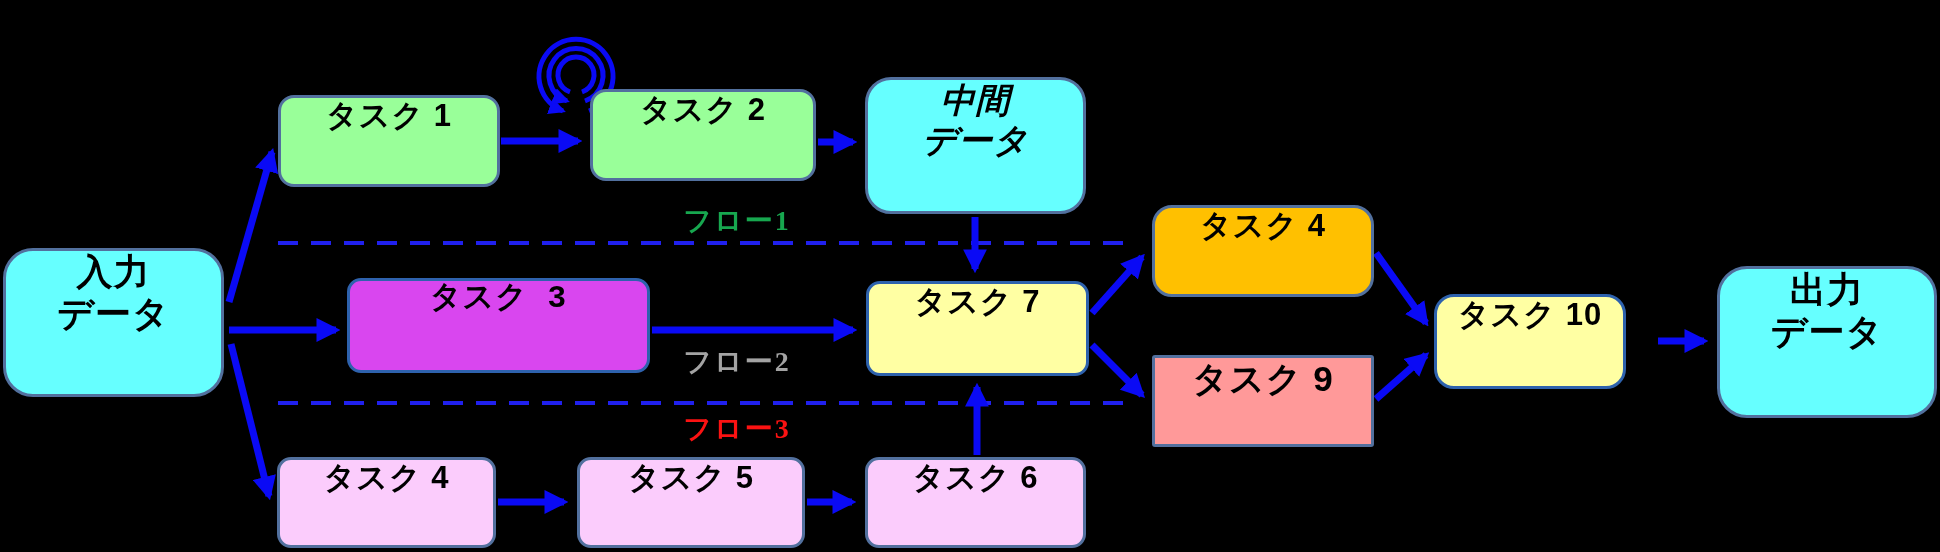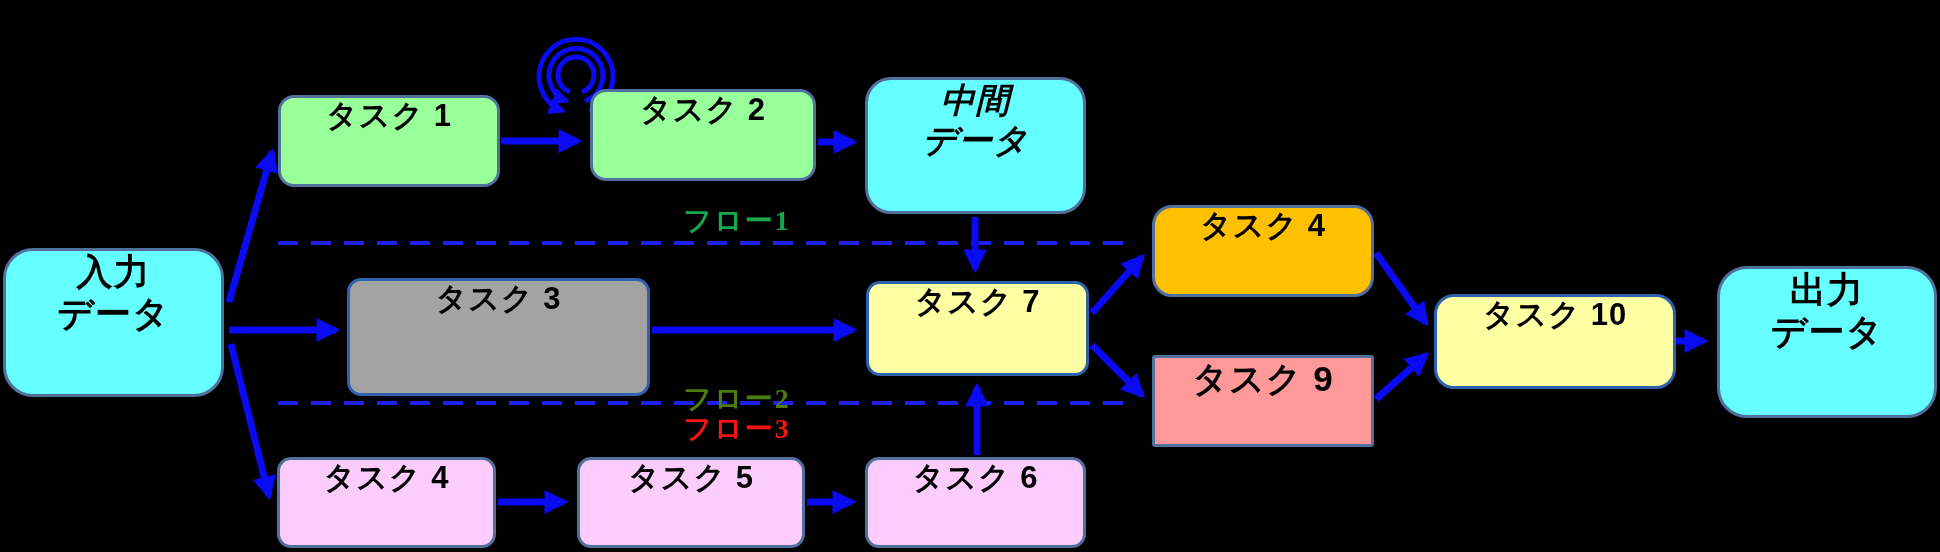--- a/index.html
+++ b/index.html
@@ -76,47 +76,47 @@
       <div class="node" style="left: 278px; top: 95px; width: 222px; height: 92px; border-radius: 16px; background: rgb(153, 255, 153); border: 3px solid rgb(82, 112, 158); font-size: 31px;">
         <div>タスク 1</div>
       </div>
       <div class="node" style="left: 590px; top: 89px; width: 226px; height: 92px; border-radius: 16px; background: rgb(153, 255, 153); border: 3px solid rgb(82, 112, 158); font-size: 31px;">
         <div>タスク 2</div>
       </div>
       <div class="node" style="left: 865px; top: 77px; width: 221px; height: 137px; border-radius: 26px; background: rgb(102, 255, 255); border: 3px solid rgb(82, 112, 158); font-size: 34px; font-style: italic;">
         <div>中間</div>
         <div>データ</div>
       </div>
-      <div class="node" style="left: 347px; top: 278px; width: 303px; height: 118px; border-radius: 14px; background: #a3a3a3; border: 3px solid rgb(46, 98, 173); font-size: 31px;">
+      <div class="node" style="left: 347px; top: 278px; width: 303px; height: 95px; border-radius: 14px; background: #d946ef; border: 3px solid rgb(46, 98, 173); font-size: 31px; font-family: Liberation Mono, monospace;">
         <div>タスク 3</div>
       </div>
       <div class="node" style="left: 866px; top: 281px; width: 223px; height: 95px; border-radius: 14px; background: rgb(255, 255, 163); border: 3px solid rgb(46, 98, 173); font-size: 31px;">
         <div>タスク 7</div>
       </div>
       <div class="node" style="left: 277px; top: 457px; width: 219px; height: 91px; border-radius: 14px; background: rgb(251, 204, 252); border: 3px solid rgb(82, 112, 158); font-size: 31px;">
         <div>タスク 4</div>
       </div>
       <div class="node" style="left: 577px; top: 457px; width: 228px; height: 91px; border-radius: 14px; background: rgb(251, 204, 252); border: 3px solid rgb(82, 112, 158); font-size: 31px;">
         <div>タスク 5</div>
       </div>
       <div class="node" style="left: 865px; top: 457px; width: 221px; height: 91px; border-radius: 14px; background: rgb(251, 204, 252); border: 3px solid rgb(82, 112, 158); font-size: 31px;">
         <div>タスク 6</div>
       </div>
       <div class="node" style="left: 1152px; top: 205px; width: 222px; height: 92px; border-radius: 20px; background: rgb(255, 192, 0); border: 3px solid rgb(82, 112, 158); font-size: 31px;">
         <div>タスク 4</div>
       </div>
       <div class="node" style="left: 1152px; top: 355px; width: 222px; height: 92px; border-radius: 3px; background: rgb(255, 153, 153); border: 3px solid rgb(82, 112, 158); font-size: 35px;">
         <div>タスク 9</div>
       </div>
-      <div class="node" style="left: 1434px; top: 294px; width: 242px; height: 95px; border-radius: 20px; background: rgb(255, 255, 163); border: 3px solid rgb(46, 98, 173); font-size: 31px;">
+      <div class="node" style="left: 1434px; top: 294px; width: 192px; height: 95px; border-radius: 20px; background: rgb(255, 255, 163); border: 3px solid rgb(46, 98, 173); font-size: 31px;">
         <div>タスク 10</div>
       </div>
       <div class="node" style="left: 1717px; top: 266px; width: 220px; height: 152px; border-radius: 30px; background: rgb(102, 255, 255); border: 3px solid rgb(82, 112, 158); font-size: 36px;">
         <div>出力</div>
         <div>データ</div>
       </div>
     </div>
   <div id="label-layer">
       <div class="flow-label" style="left: 737px; top: 221px; color: rgb(23, 167, 79);">フロー1</div>
-      <div class="flow-label" style="left: 737px; top: 362px; color: #4d7c0f; margin-top: 37px;">フロー2</div>
+      <div class="flow-label" style="left: 737px; top: 362px; color: #a3a3a3;">フロー2</div>
       <div class="flow-label" style="left: 737px; top: 429px; color: rgb(251, 18, 18);">フロー3</div>
     </div>
 </div>
 
 </body></html>

